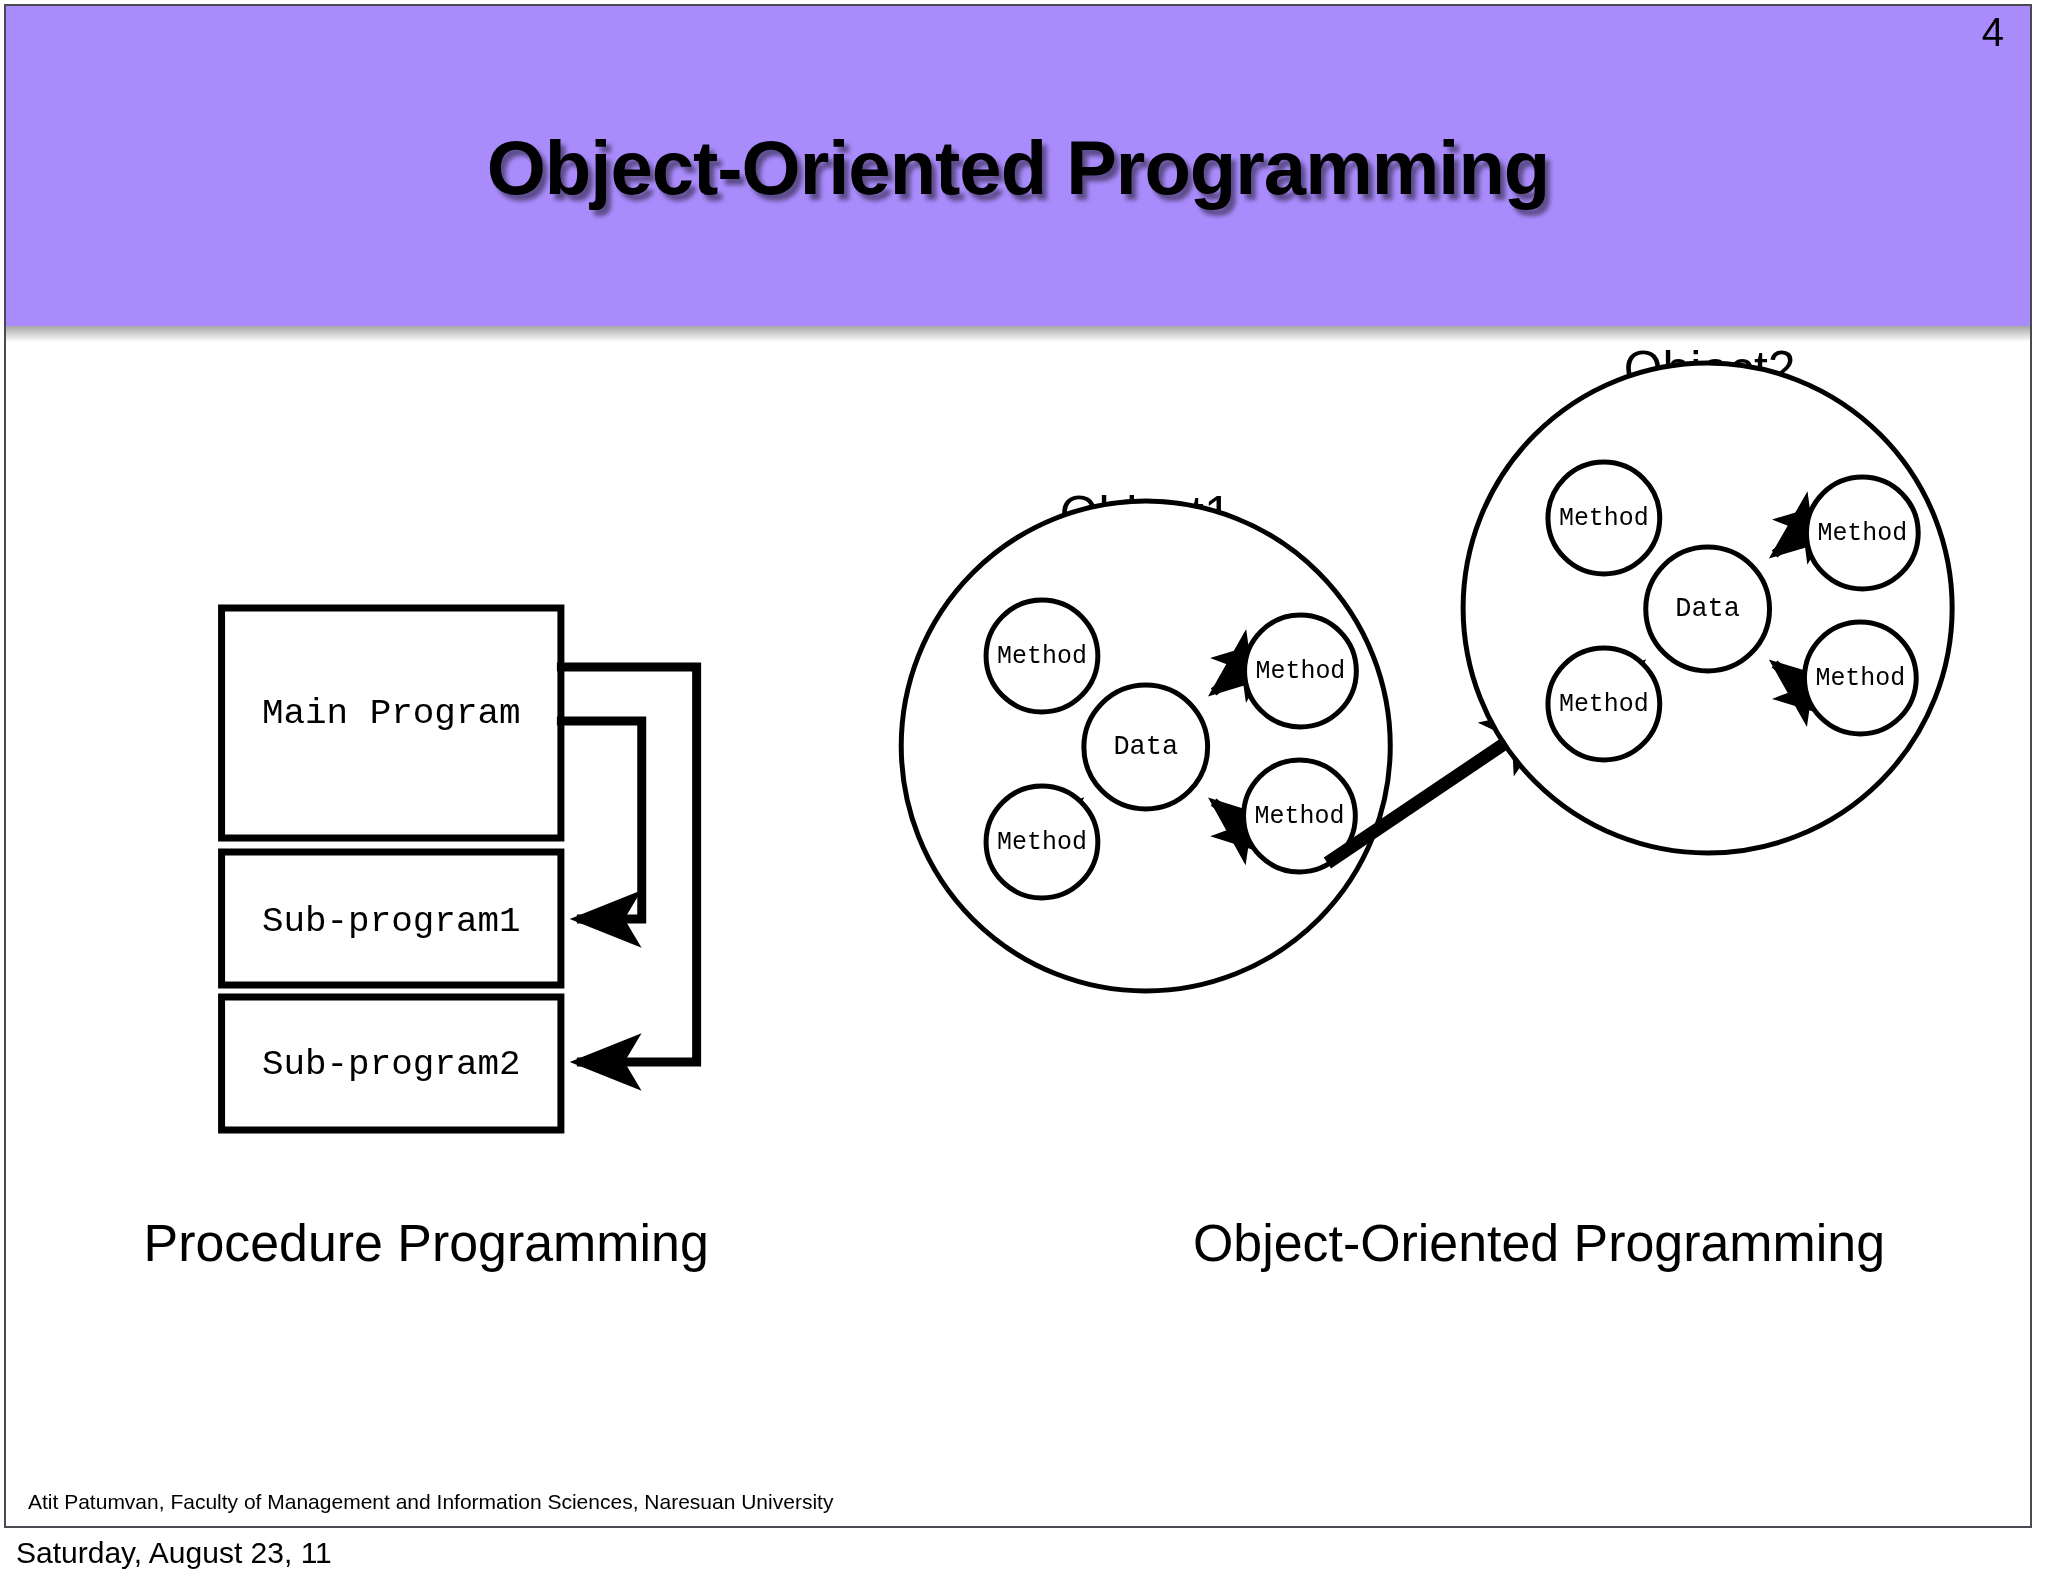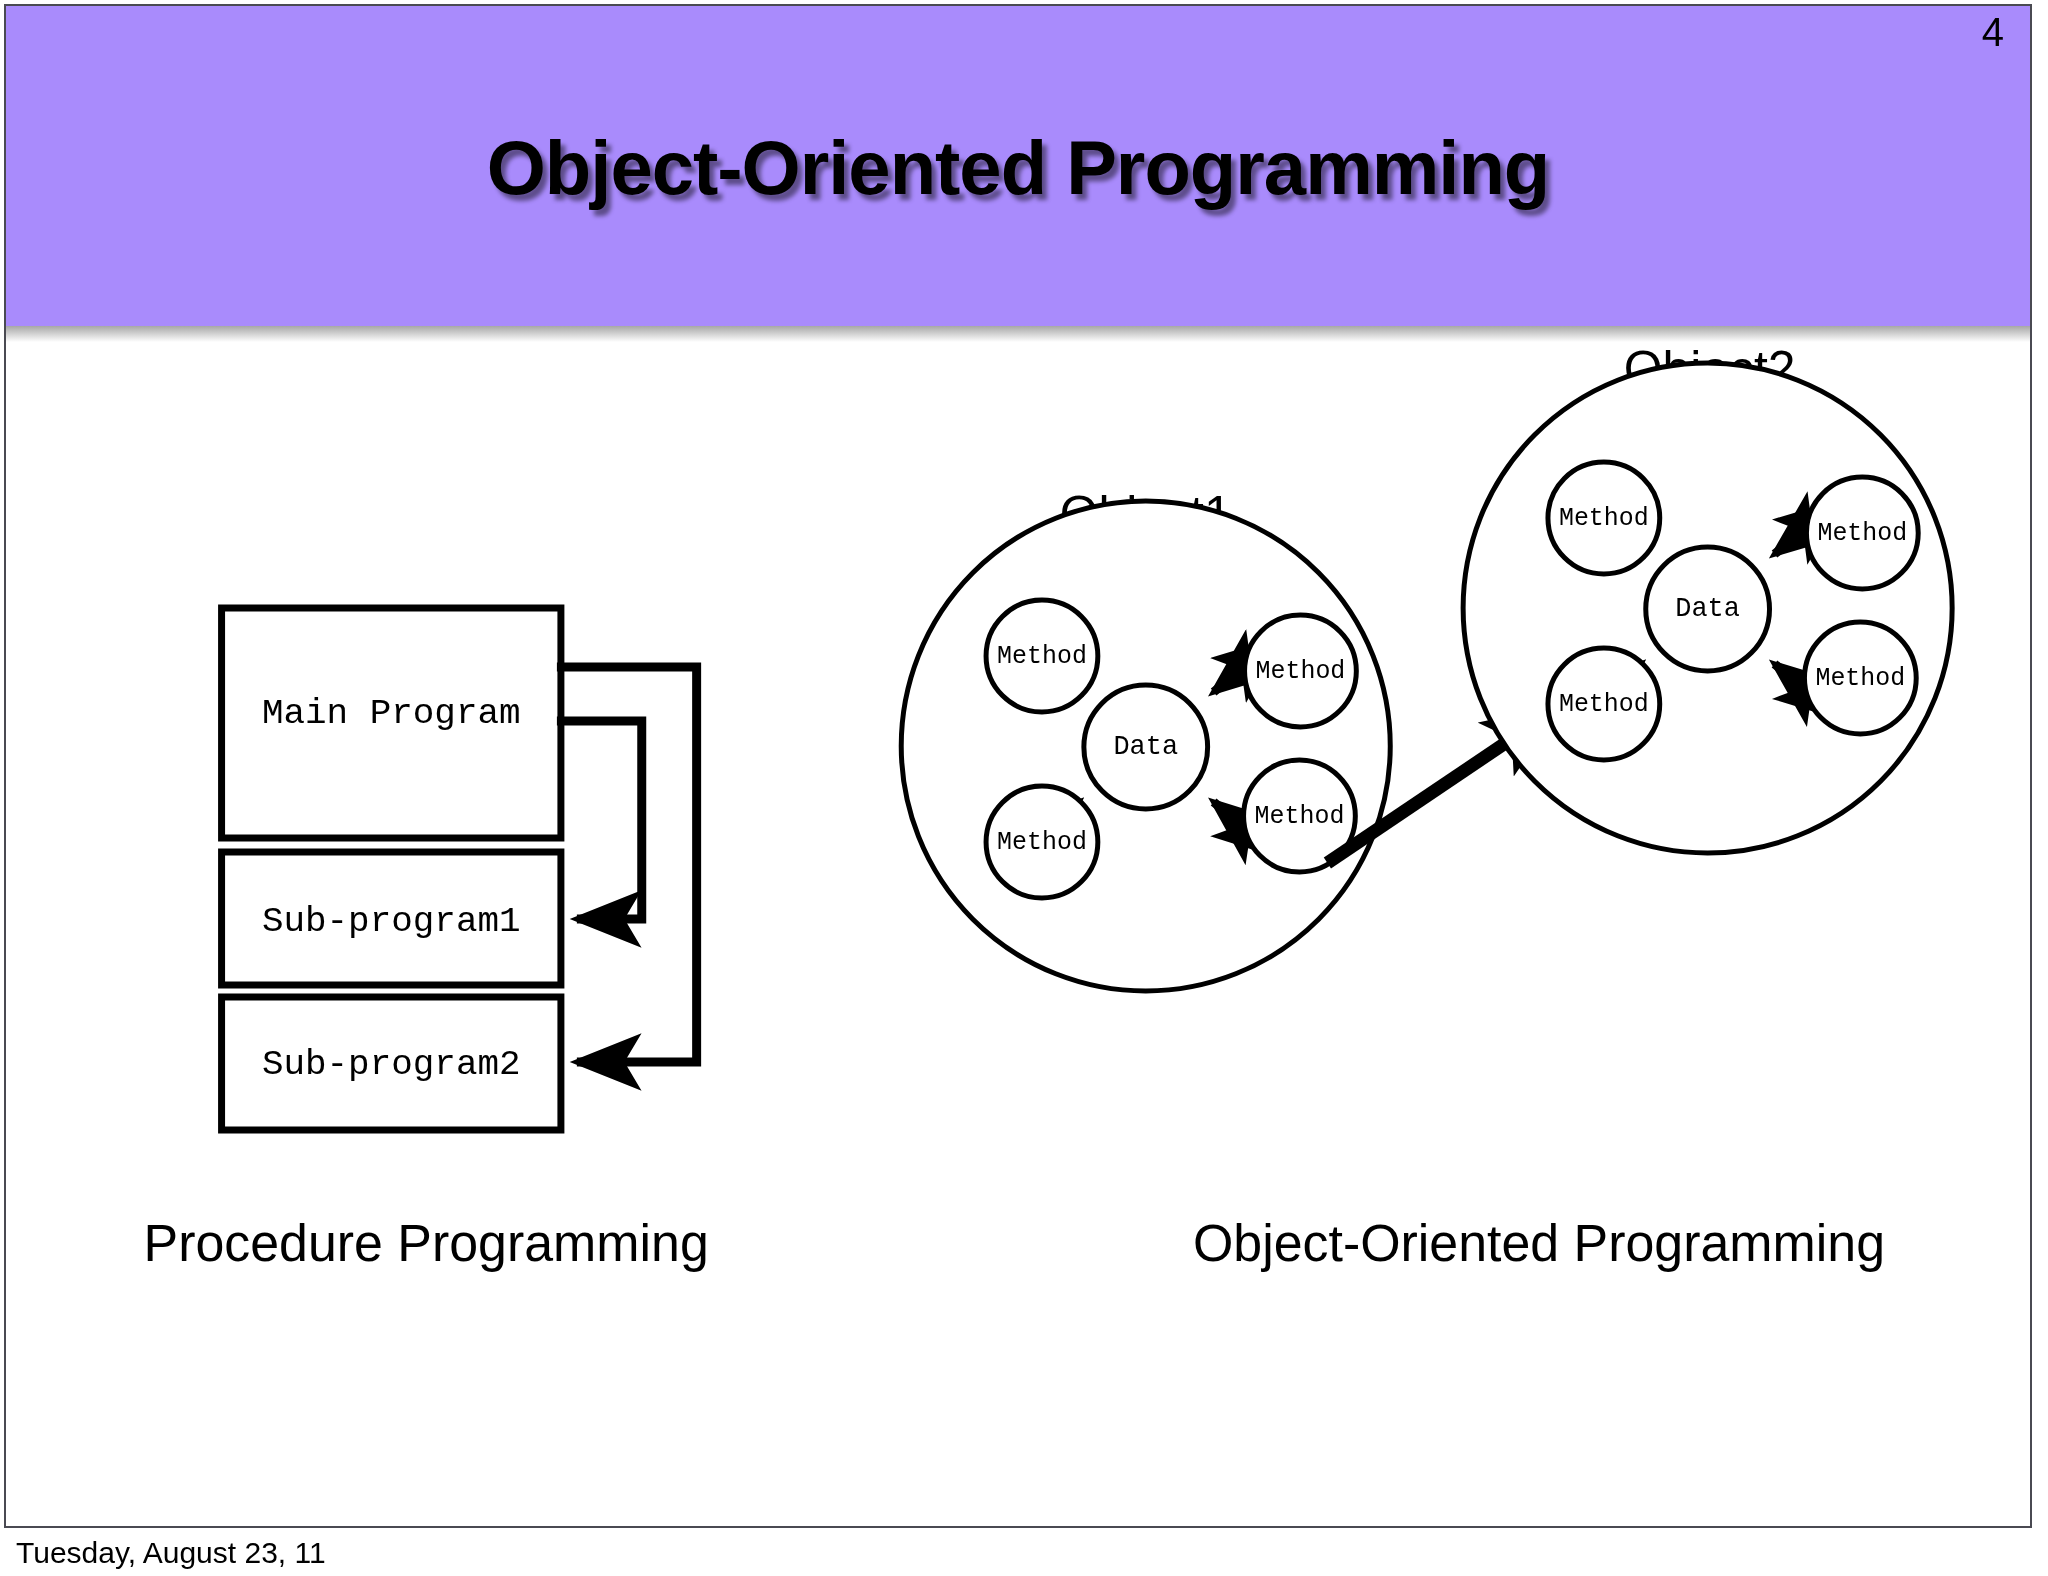--- a/index.html
+++ b/index.html
@@ -237,18 +237,19 @@
               <text x="1858" y="342" text-anchor="middle" dominant-baseline="central" class="mono-label" font-size="25" fill="#000000">Method</text>
             </g>
           </g>
 
           <text x="1536" y="925" text-anchor="middle" class="sans-label" font-size="52" fill="#000000">Object-Oriented Programming</text>
         </g>
 
       </svg>
     </div>
 
+    <div id="slide-footer">Atit Patumvan, Faculty of Management and Information Sciences, Naresuan University</div>
 
   </div>
 
-  <div id="page-date">Tuesday, August 23, 11</div>
+  <div id="page-date">Saturday, August 23, 11</div>
 
 </div>
 
 </body></html>

